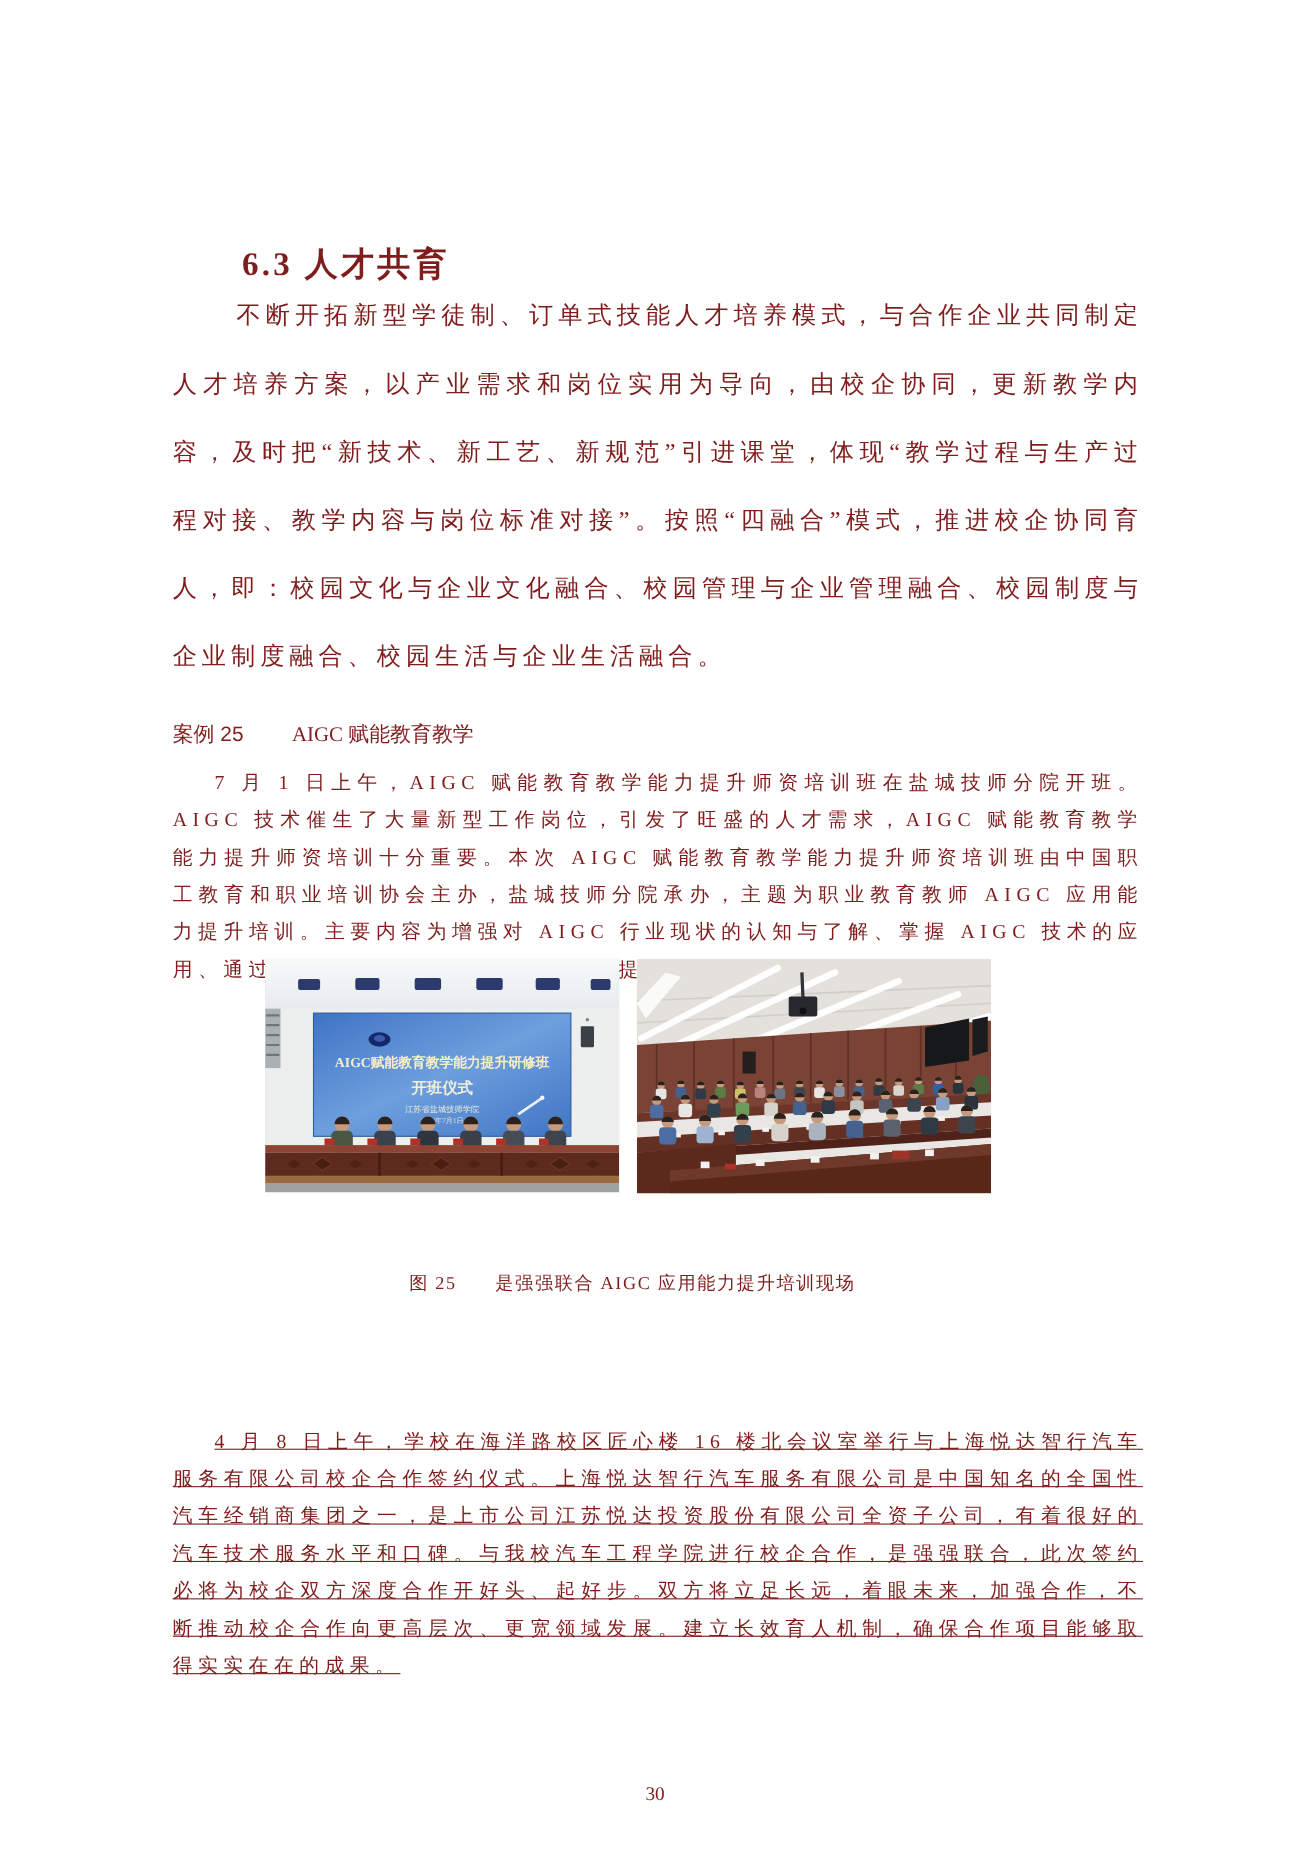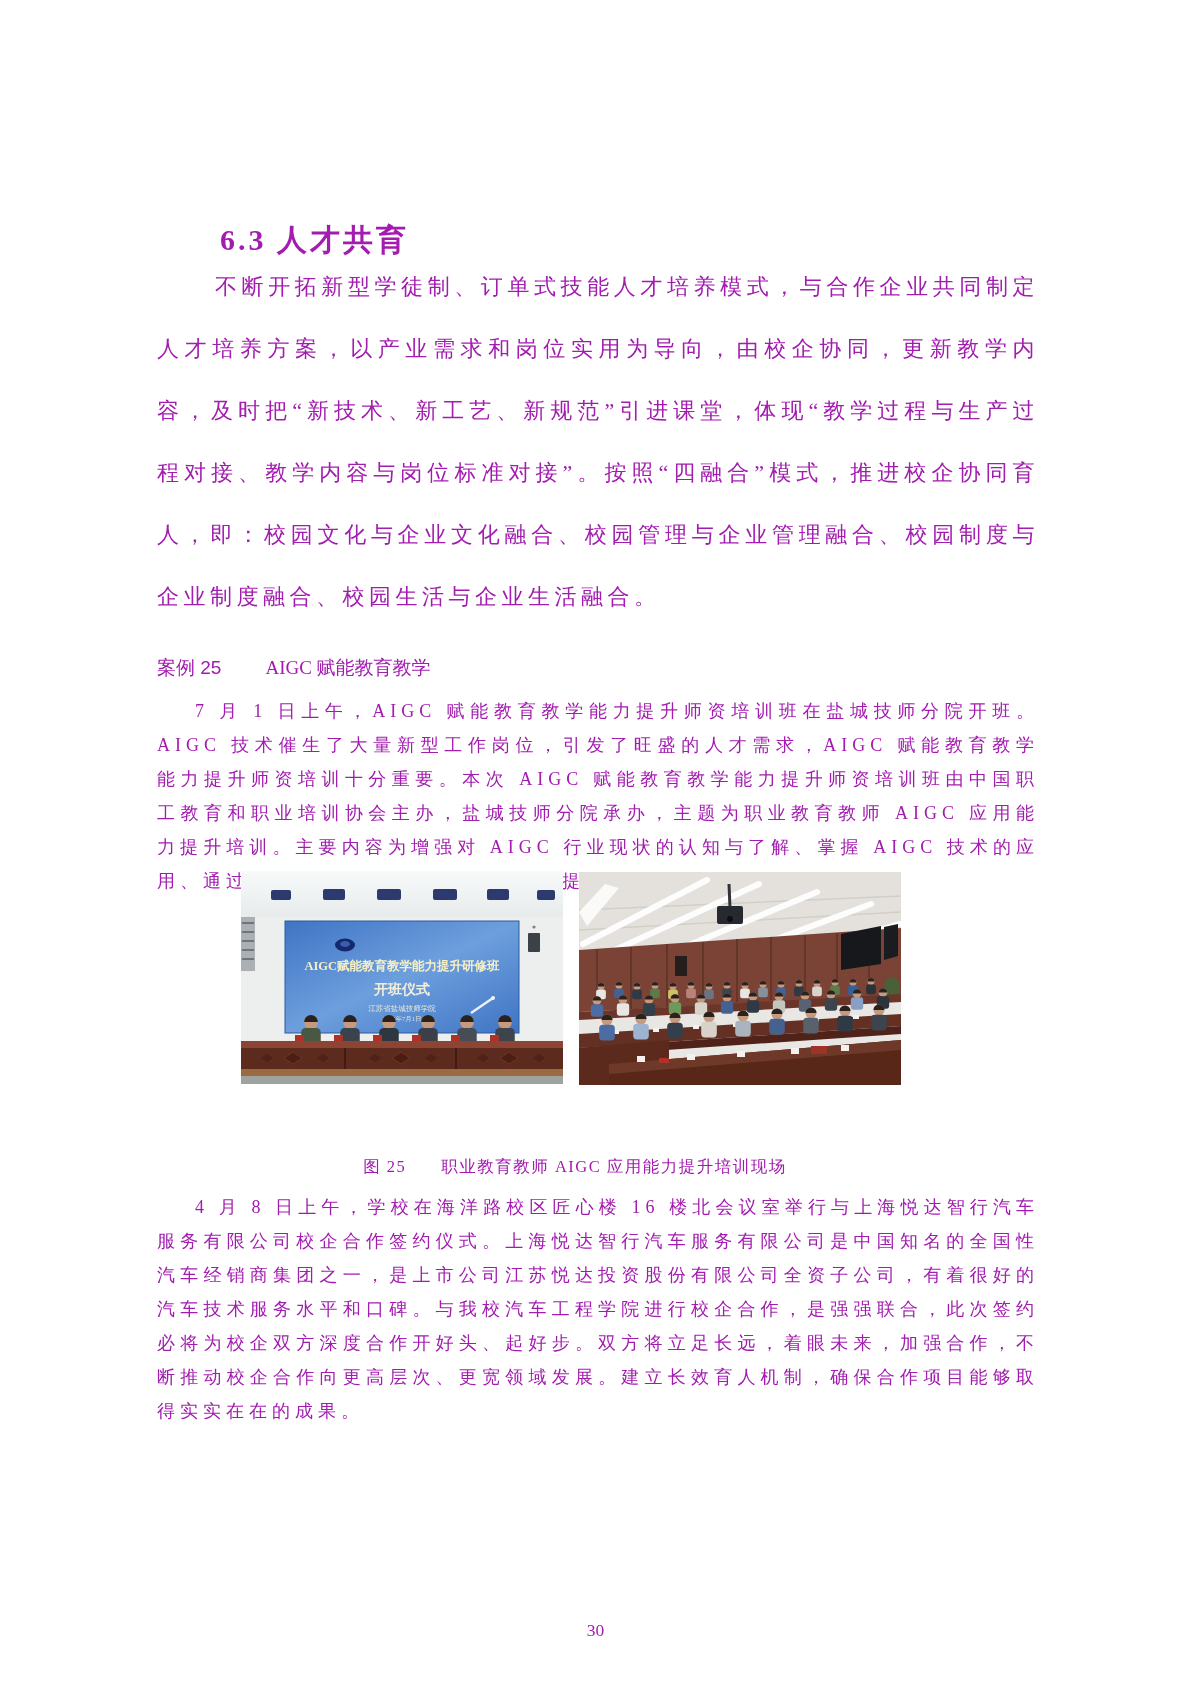--- a/index.html
+++ b/index.html
@@ -1,18 +1,18 @@
 <!DOCTYPE html>
 <html><head>
 <meta charset="utf-8">
 <style>
   html,body { margin:0; padding:0; background:#ffffff; }
   .page {
     position:relative; width:1191px; height:1684px; background:#ffffff;
-    font-family:"Liberation Serif","DejaVu Serif",serif; color:#a21caf;
+    font-family:"Liberation Serif","DejaVu Serif",serif; color:#7f1d1d;
     overflow:hidden;
   }
   .section-heading {
     position:absolute; left:220px; top:220px; margin:0;
     font-size:30px; font-weight:bold; letter-spacing:3px;
   }
   .intro {
     position:absolute; left:157px; top:256px; width:882px; margin:0;
     font-size:22px; line-height:62px; letter-spacing:4.5px;
     text-align:justify; text-indent:58px;
@@ -26,21 +26,21 @@
     margin-right:44px;
   }
   .c25-title { top:655px; }
   .c26-title { top:1189px; }
   .case-body {
     position:absolute; left:157px; width:882px; margin:0;
     font-size:18px; line-height:34px; letter-spacing:5px;
     text-align:justify; text-indent:38px;
   }
   .c25-body { top:694px; }
-  .c26-body { top:1190px; }
+  .c26-body { top:1293px;text-decoration:underline; }
   .photo { position:absolute; overflow:hidden; background:#dddddd; }
   .photo svg { display:block; }
   .photo-left  { left:241px; top:871px; width:322px; height:213px; }
   .photo-right { left:579px; top:872px; width:322px; height:213px; }
   .figure-caption {
     position:absolute; left:157px; top:1156px; width:882px;
     text-align:center; font-size:16.5px; letter-spacing:1.5px;
     padding-right:46px; box-sizing:border-box;
   }
   .figure-caption .fig-label { margin-right:35px; }
@@ -266,21 +266,21 @@
         <rect x="158" y="179" width="8" height="6" fill="#f2f1ee"></rect>
         <rect x="212" y="176" width="8" height="6" fill="#f2f1ee"></rect>
         <rect x="262" y="173" width="8" height="6" fill="#f2f1ee"></rect>
         <rect x="232" y="174" width="16" height="8" fill="#9e3328"></rect>
         <rect x="80" y="186" width="10" height="5" fill="#b03226"></rect>
       </g>
     </svg>
   </div>
 
   <div class="figure-caption">
-    <span class="fig-label">图 25</span><span class="fig-text">职业教育教师 AIGC 应用能力提升培训现场</span>
+    <span class="fig-label">图 25</span><span class="fig-text">是强强联合 AIGC 应用能力提升培训现场</span>
   </div>
 
 
   <p class="case-body c26-body">4 月 8 日上午，学校在海洋路校区匠心楼 16 楼北会议室举行与上海悦达智行汽车服务有限公司校企合作签约仪式。上海悦达智行汽车服务有限公司是中国知名的全国性汽车经销商集团之一，是上市公司江苏悦达投资股份有限公司全资子公司，有着很好的汽车技术服务水平和口碑。与我校汽车工程学院进行校企合作，是强强联合，此次签约必将为校企双方深度合作开好头、起好步。双方将立足长远，着眼未来，加强合作，不断推动校企合作向更高层次、更宽领域发展。建立长效育人机制，确保合作项目能够取得实实在在的成果。</p>
 
   <div class="page-number">30</div>
 
 </div>
 
 </body></html>

